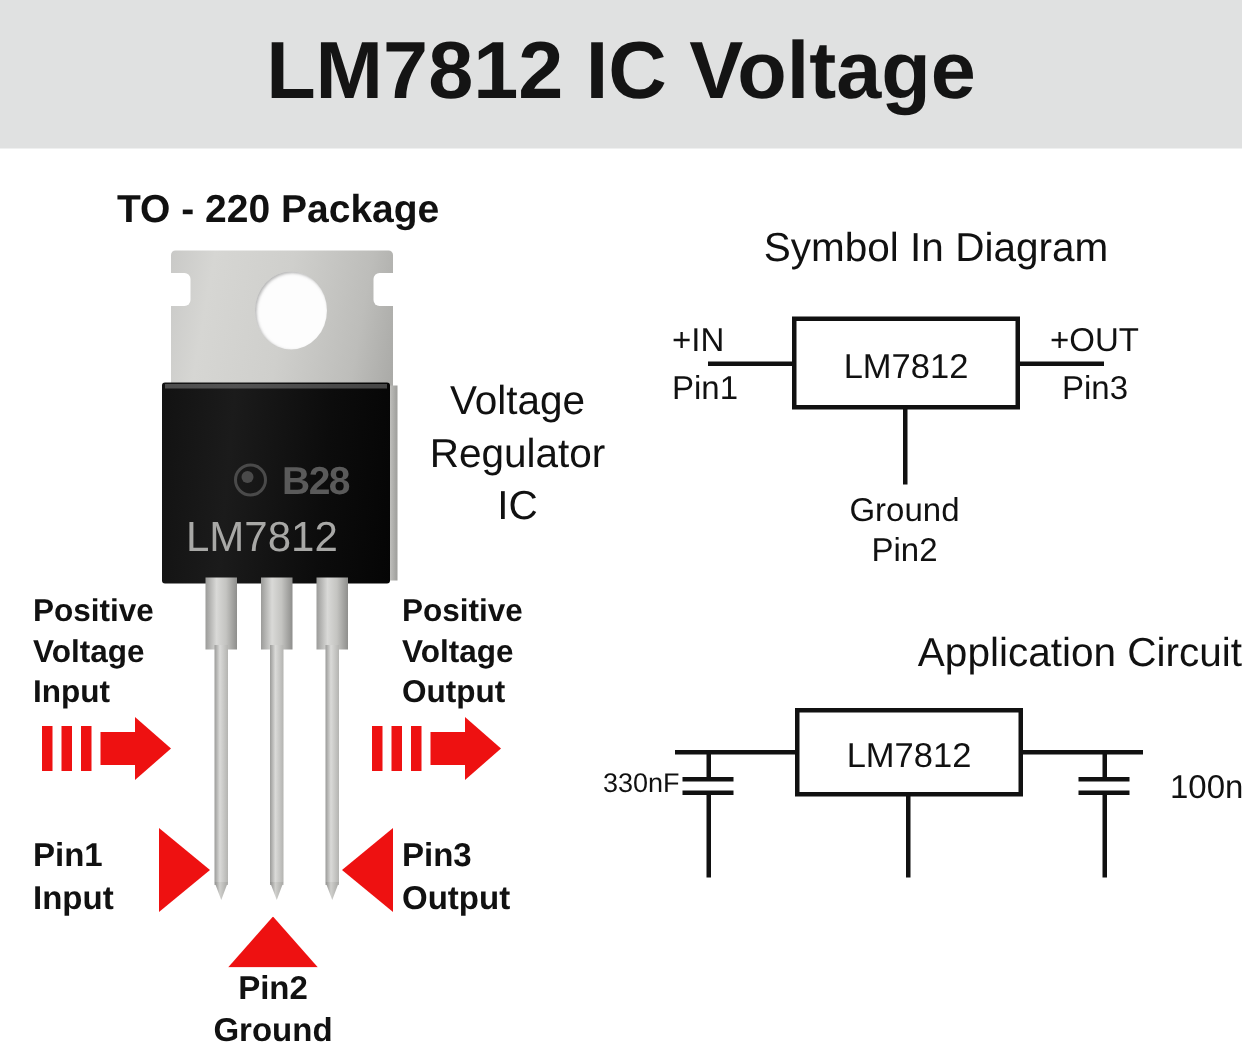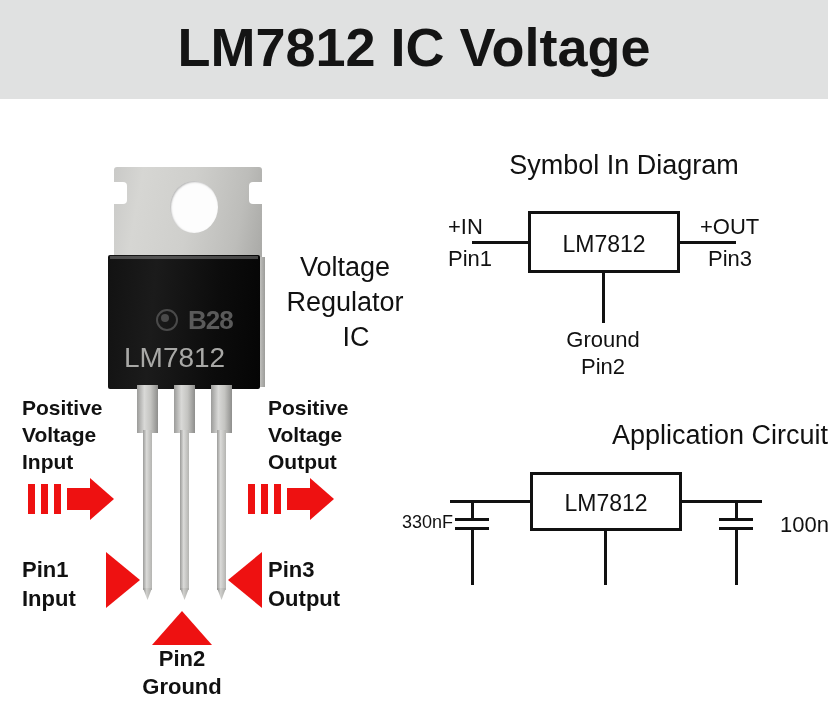--- a/index.html
+++ b/index.html
@@ -242,20 +242,21 @@
   }
 </style>
 </head>
 <body>
 
 <div id="page">
 
   <div class="header-band"></div>
   <div class="header-title">LM7812 IC Voltage</div>
 
+  <div class="txt bold" style="left:78px; top:124px; font-size:26px;">TO - 220 Package</div>
 
   <div class="to220">
     <div class="tab">
       <div class="tab-notch left"></div>
       <div class="tab-notch right"></div>
       <div class="tab-hole"></div>
     </div>
     <div class="body-edge"></div>
     <div class="body-blk"></div>
     <div class="body-top-shine"></div>
@@ -269,21 +270,21 @@
   <div class="lead-wide" style="left:211px;"></div>
   <div class="lead-narrow" style="left:143px;"></div>
   <div class="lead-narrow" style="left:180px;"></div>
   <div class="lead-narrow" style="left:217px;"></div>
   <div class="lead-tip" style="left:143px;"></div>
   <div class="lead-tip" style="left:180px;"></div>
   <div class="lead-tip" style="left:217px;"></div>
 
   <div class="txt" style="left:265px; top:252px; width:160px; text-align:center; font-size:27px;">Voltage</div>
   <div class="txt" style="left:265px; top:287px; width:160px; text-align:center; font-size:27px;">Regulator</div>
-  <div class="txt" style="left:265px; top:322px; width:160px; text-align:center; font-size:27px;padding-left:11px;">IC</div>
+  <div class="txt" style="left:265px; top:322px; width:160px; text-align:center; font-size:27px;">IC</div>
 
   <div class="txt bold" style="left:22px; top:396px; font-size:21px;">Positive</div>
   <div class="txt bold" style="left:22px; top:423px; font-size:21px;">Voltage</div>
   <div class="txt bold" style="left:22px; top:450px; font-size:21px;">Input</div>
 
   <div class="txt bold" style="left:268px; top:396px; font-size:21px;">Positive</div>
   <div class="txt bold" style="left:268px; top:423px; font-size:21px;">Voltage</div>
   <div class="txt bold" style="left:268px; top:450px; font-size:21px;">Output</div>
 
   <div class="arrow-grp" style="left:28px; top:478px; width:110px; height:42px;">

